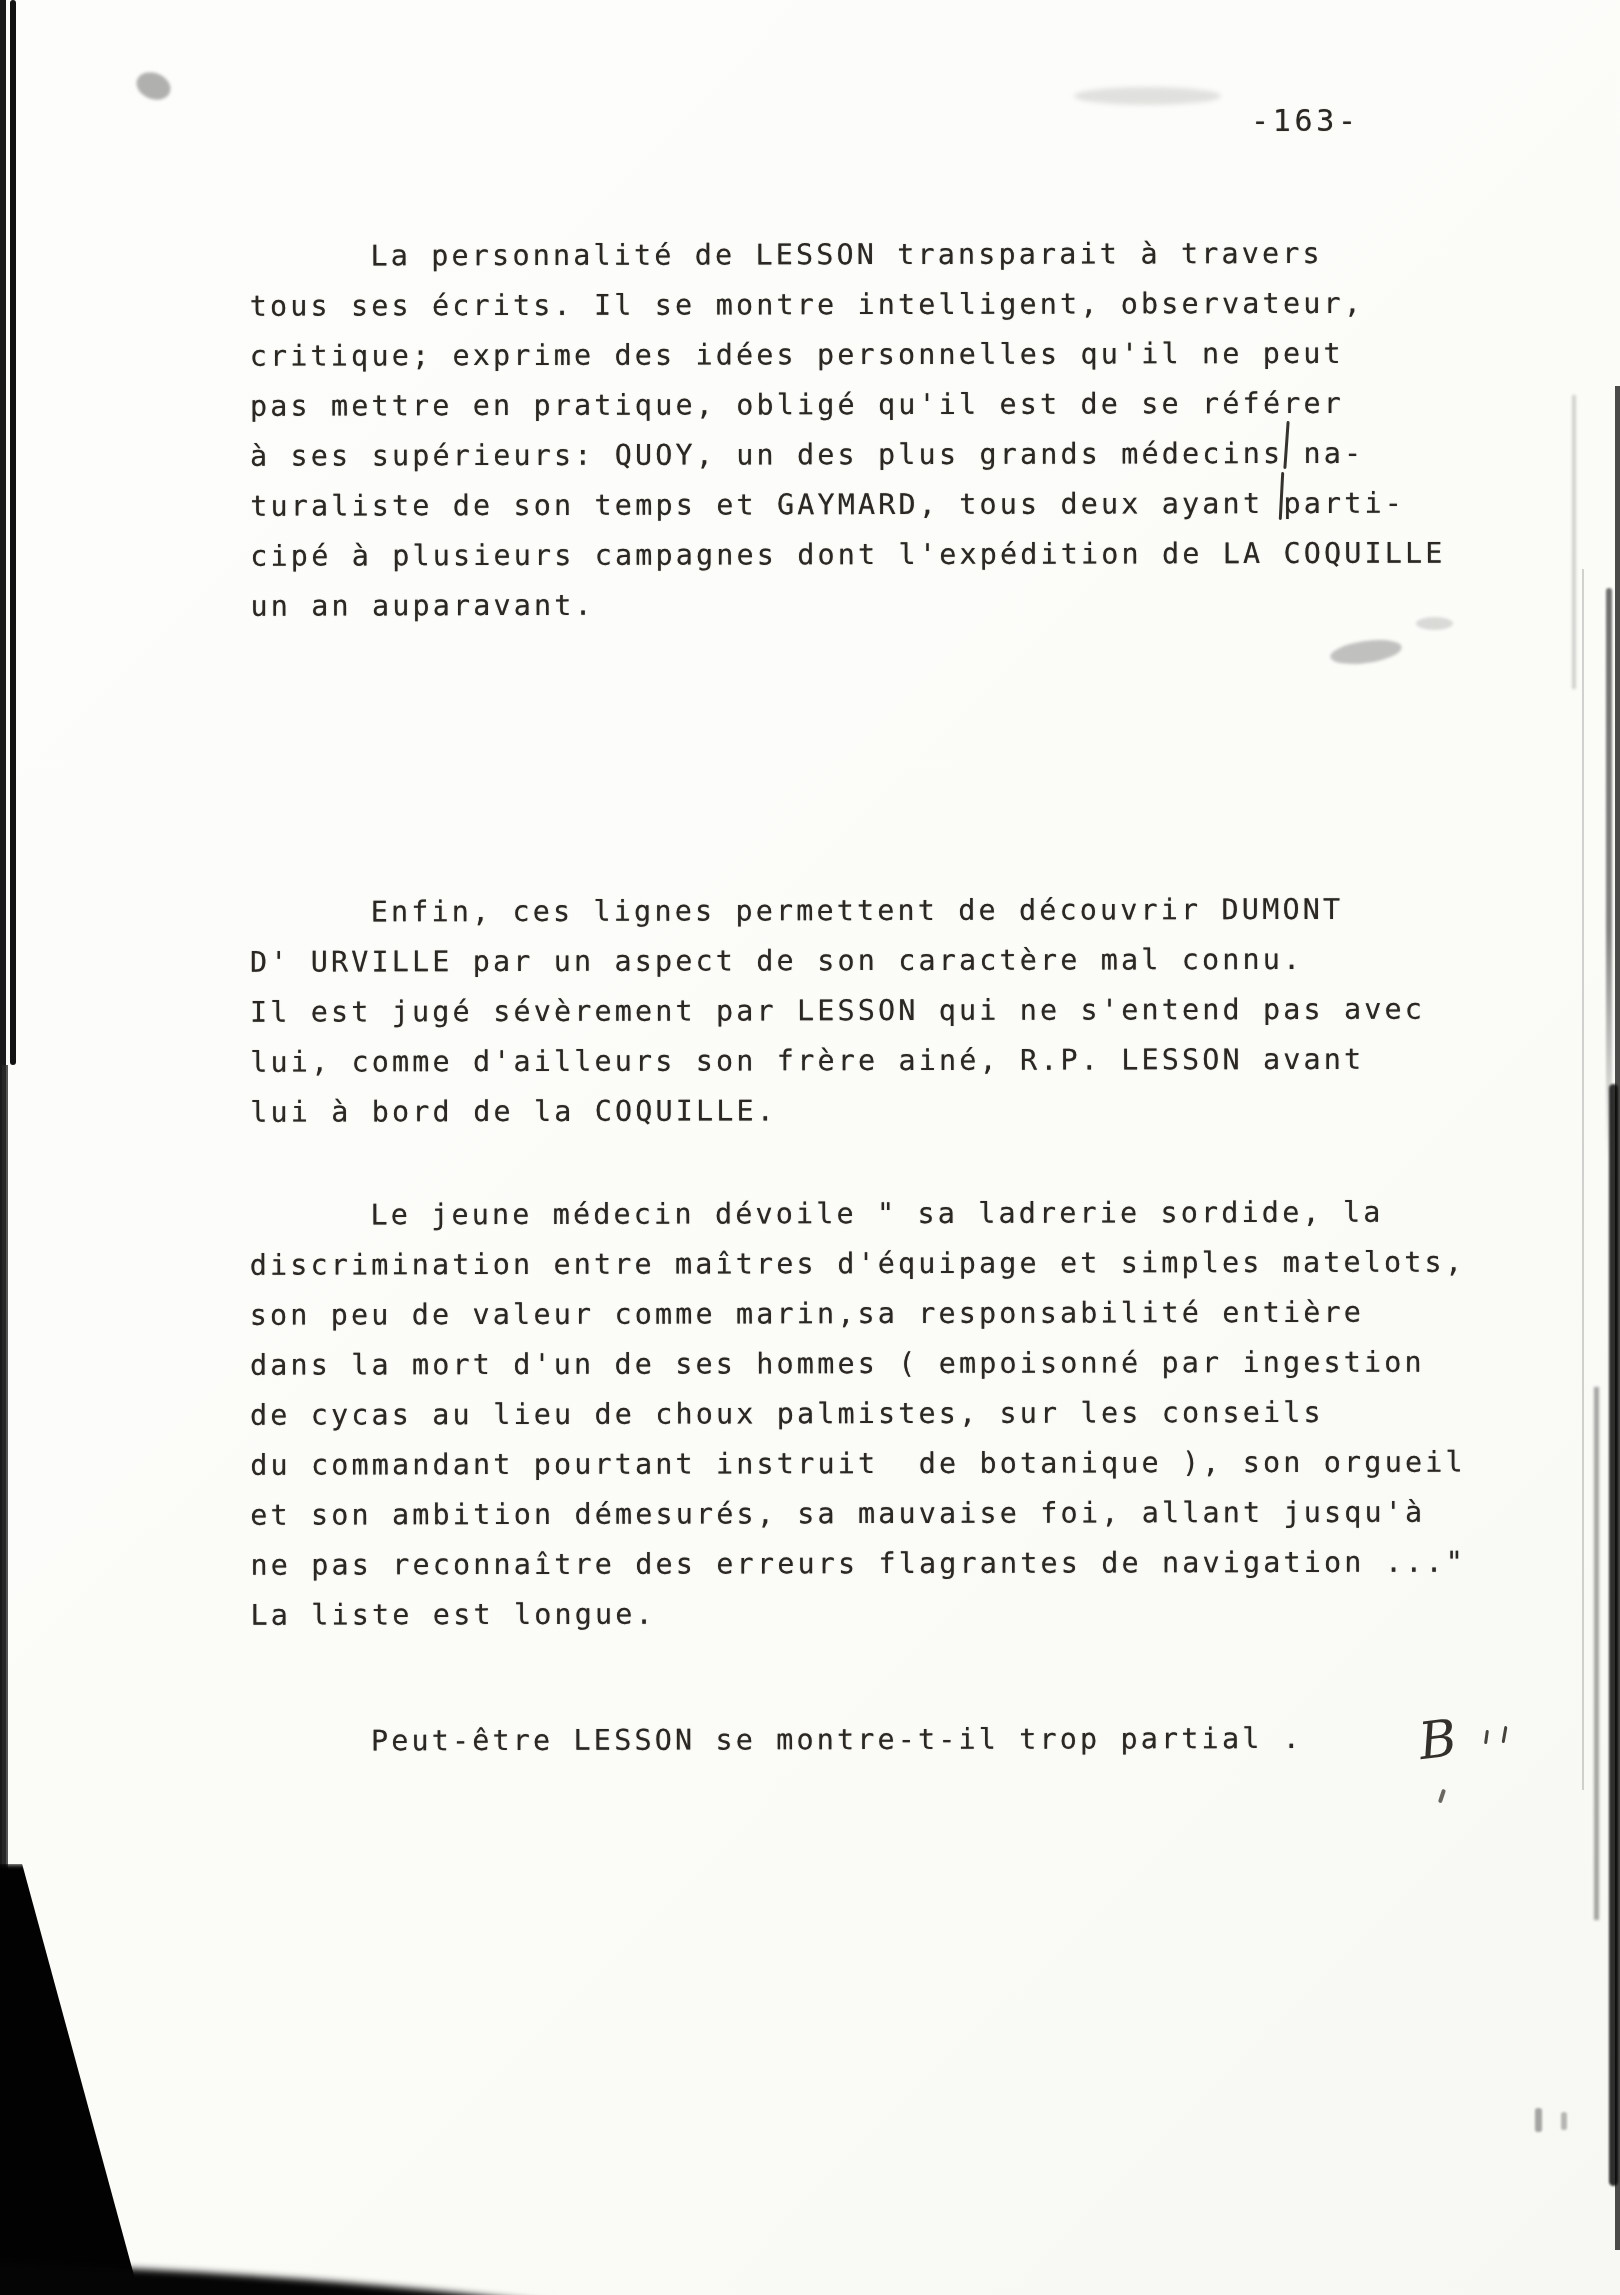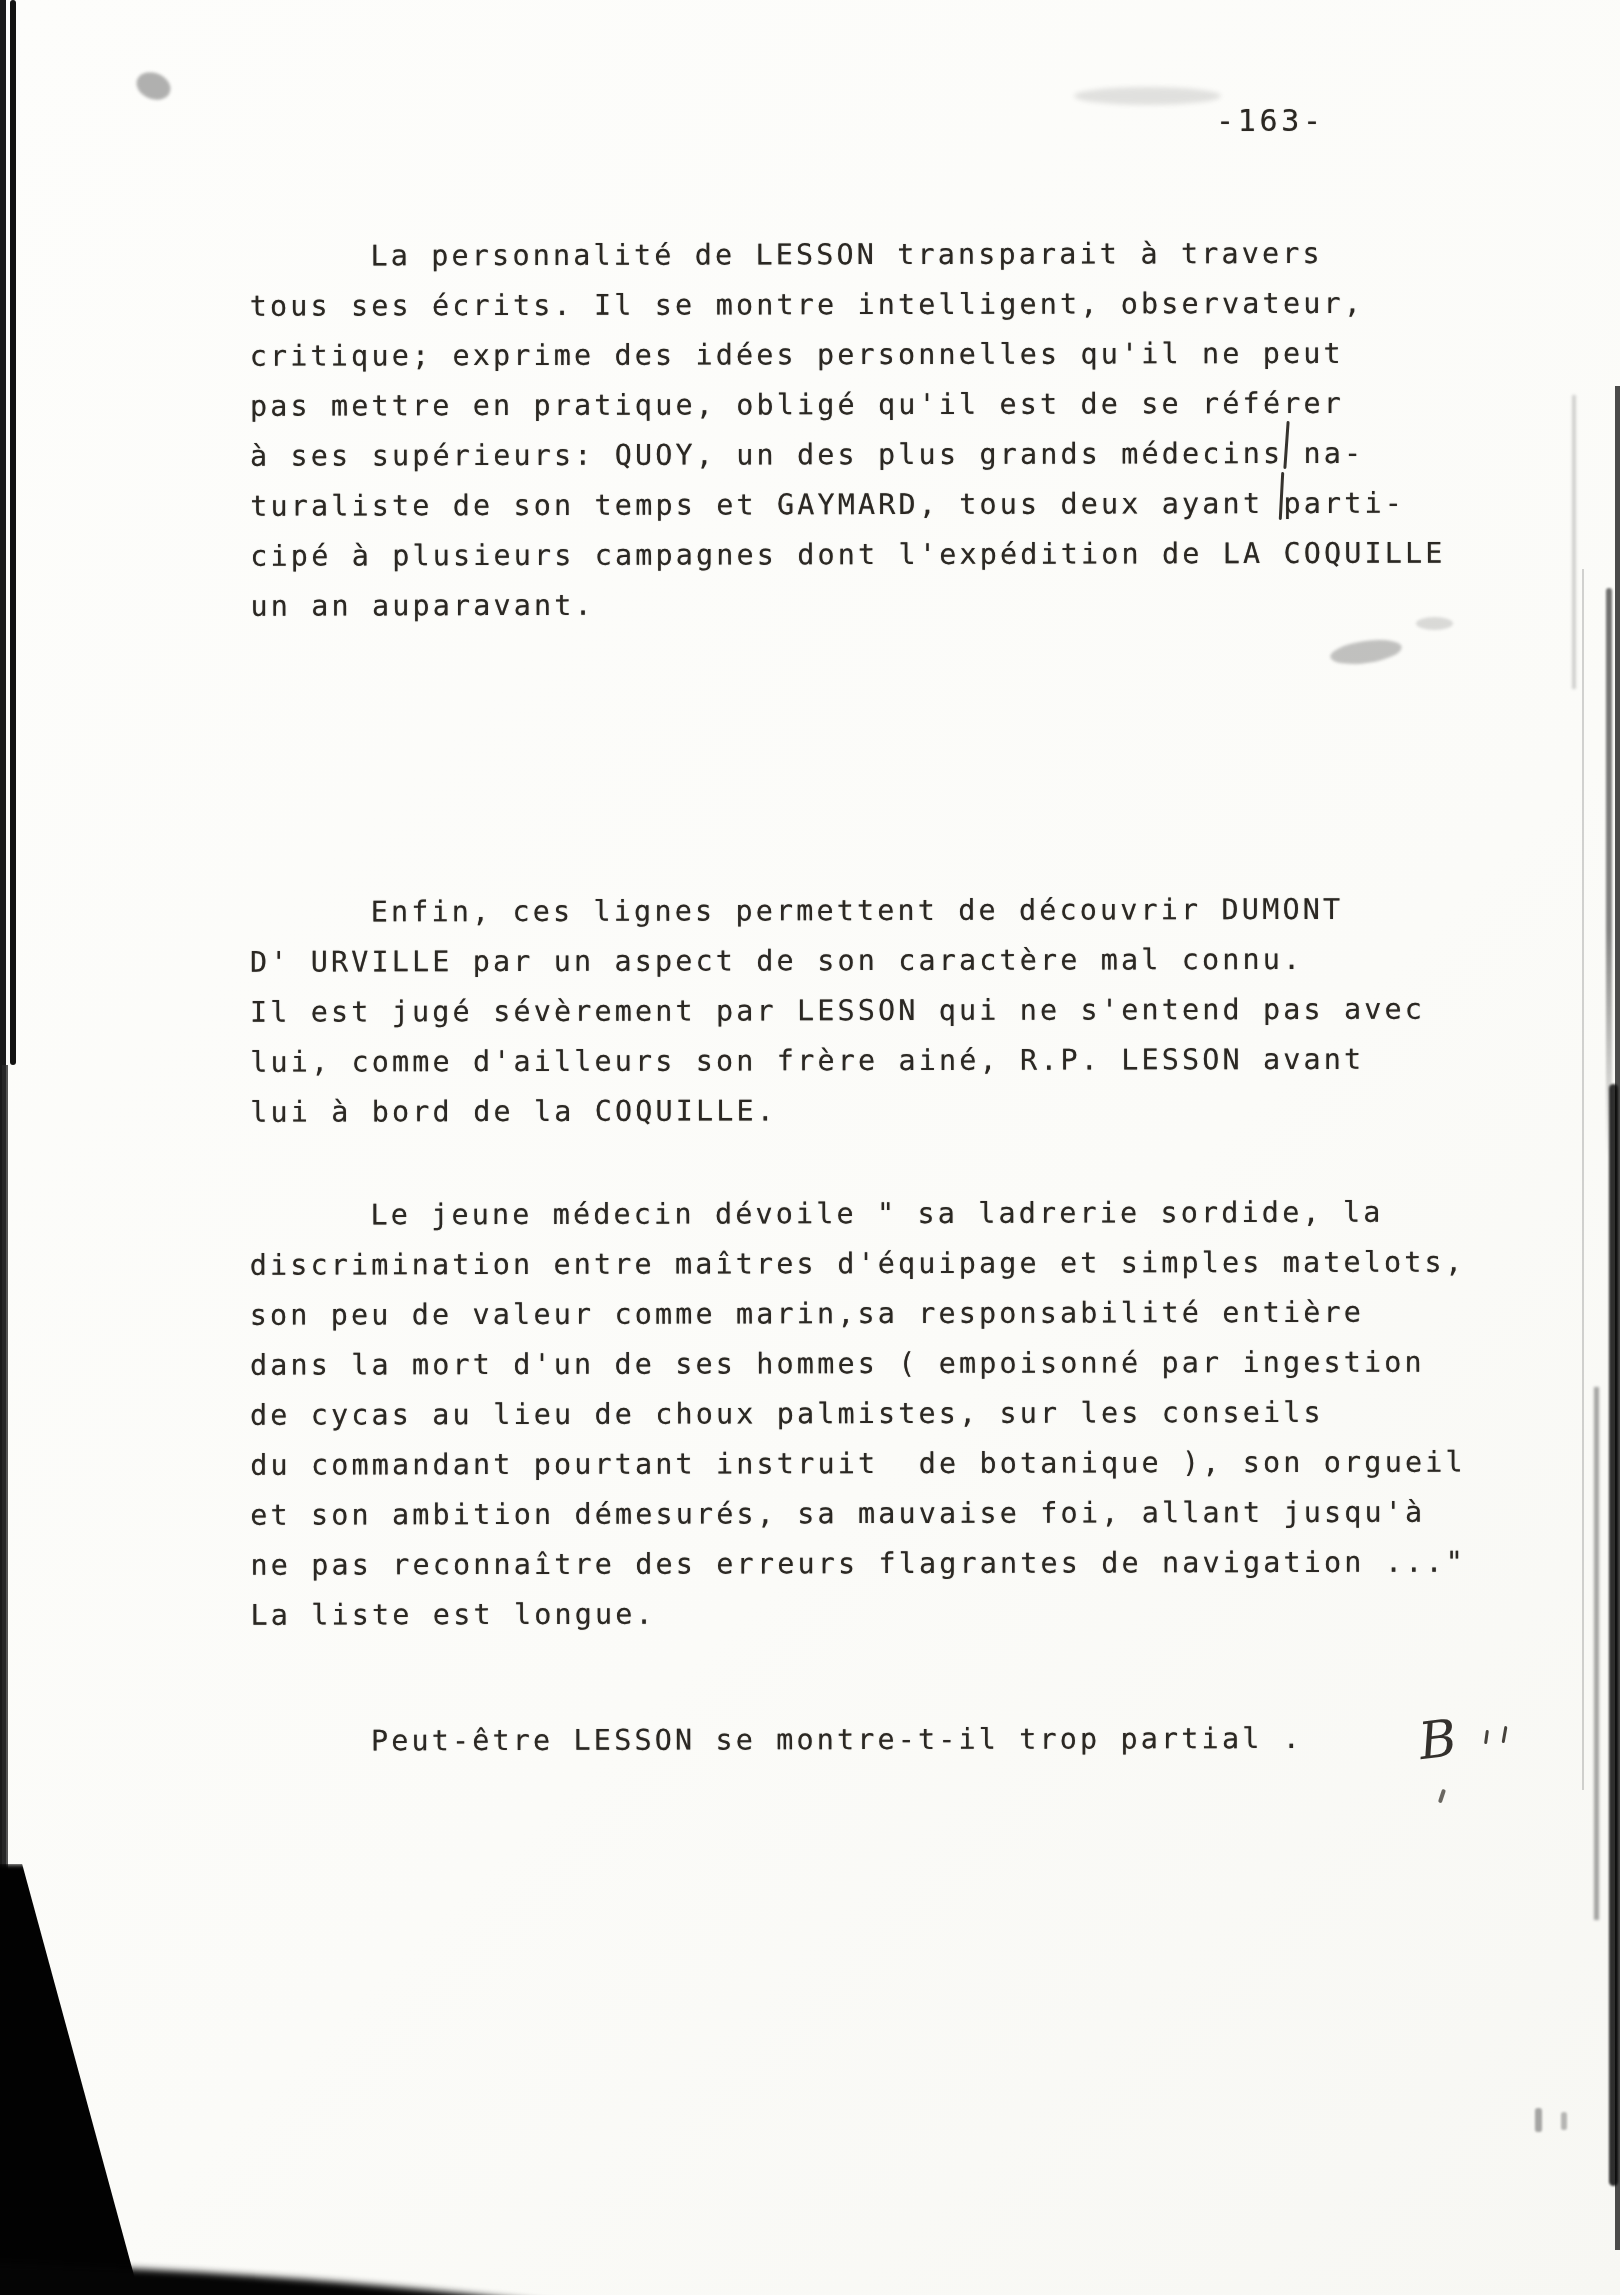--- a/index.html
+++ b/index.html
@@ -32,21 +32,21 @@
     text-shadow: 0 0 0.9px rgba(45, 40, 34, 0.55);
   }
   .line.indent { padding-left: 121px; }
   .p1 { top: 230px; }
   .p2 { top: 886px; }
   .p3 { top: 1189px; }
   .p4 { top: 1715px; }
 
   .page-number {
     position: absolute;
-    left: 1216px;
+    left: 1251px;
     top: 103px;
     font-size: 30px;
     letter-spacing: 3.7px;
     text-shadow: 0 0 0.9px rgba(45, 40, 34, 0.55);
   }
 
   
   .hand-b {
     position: absolute;
     left: 1419px;

